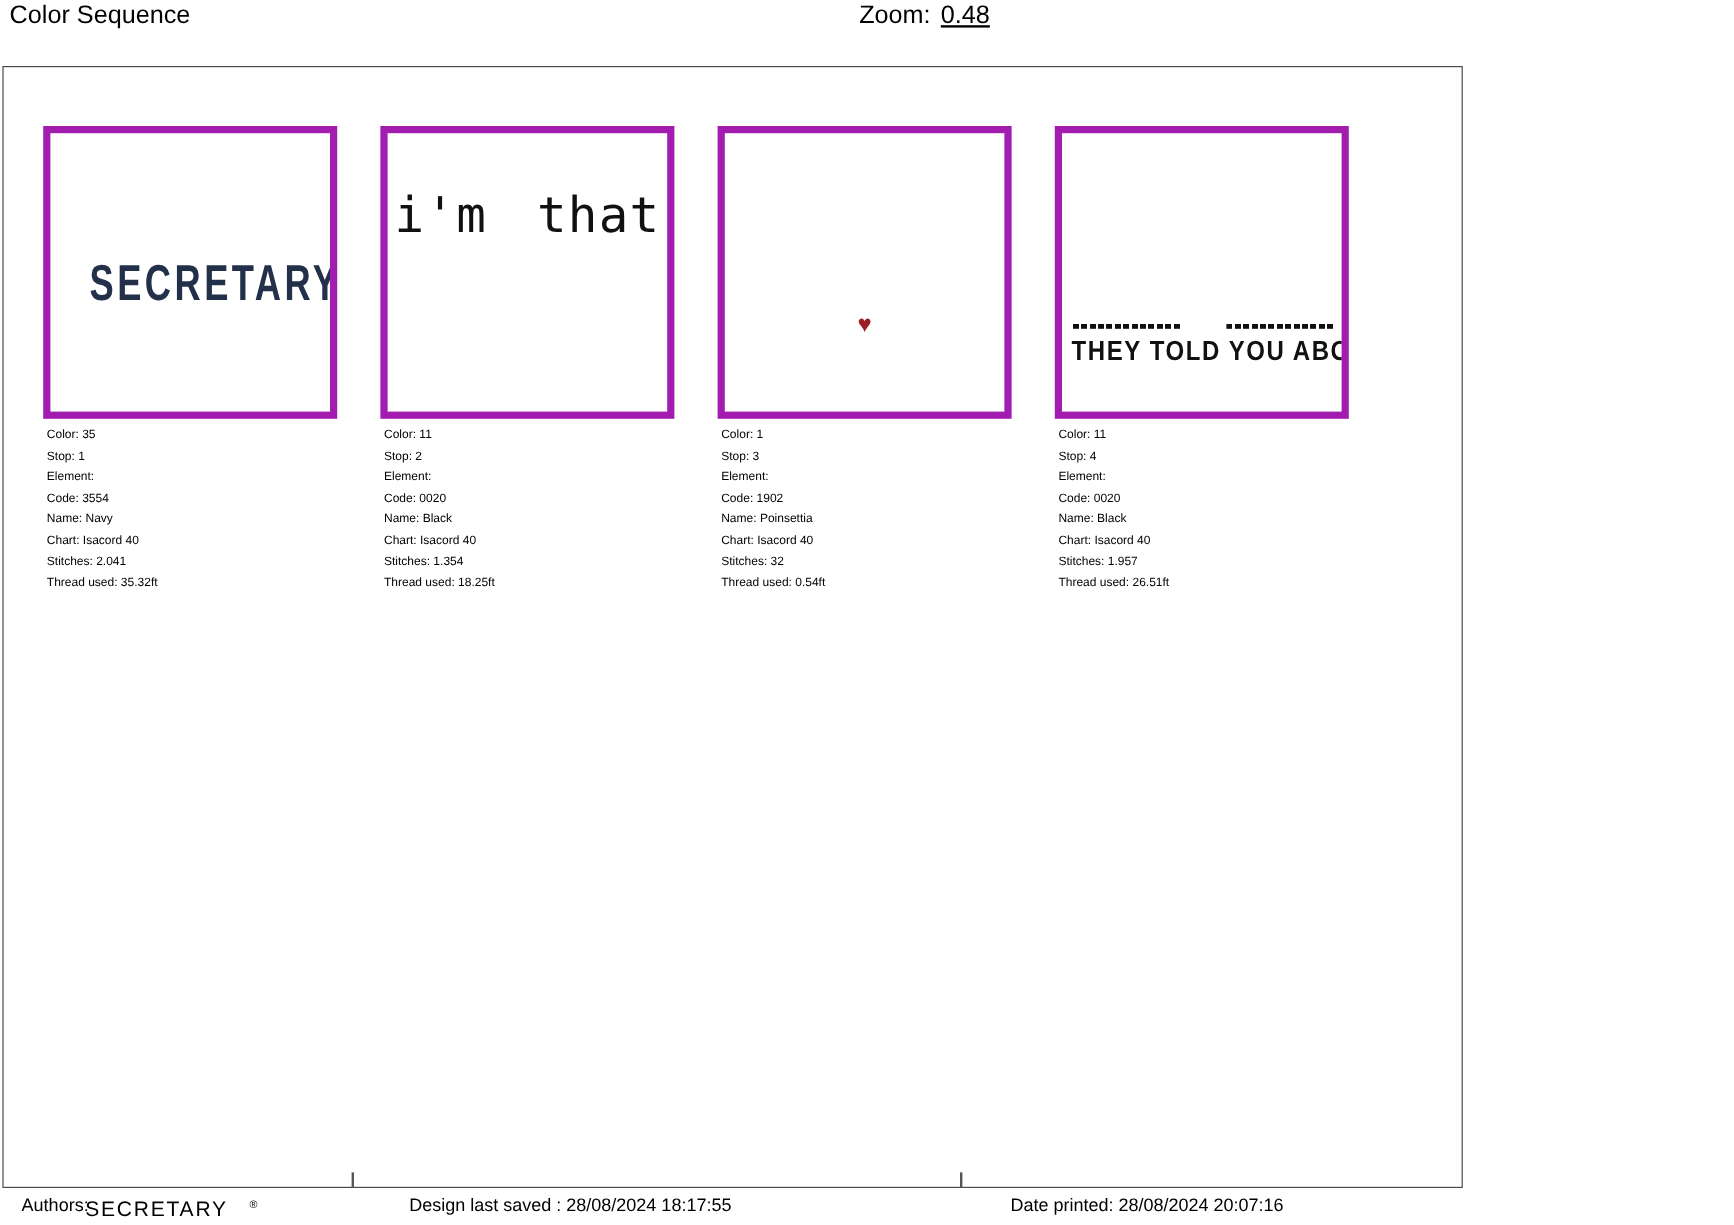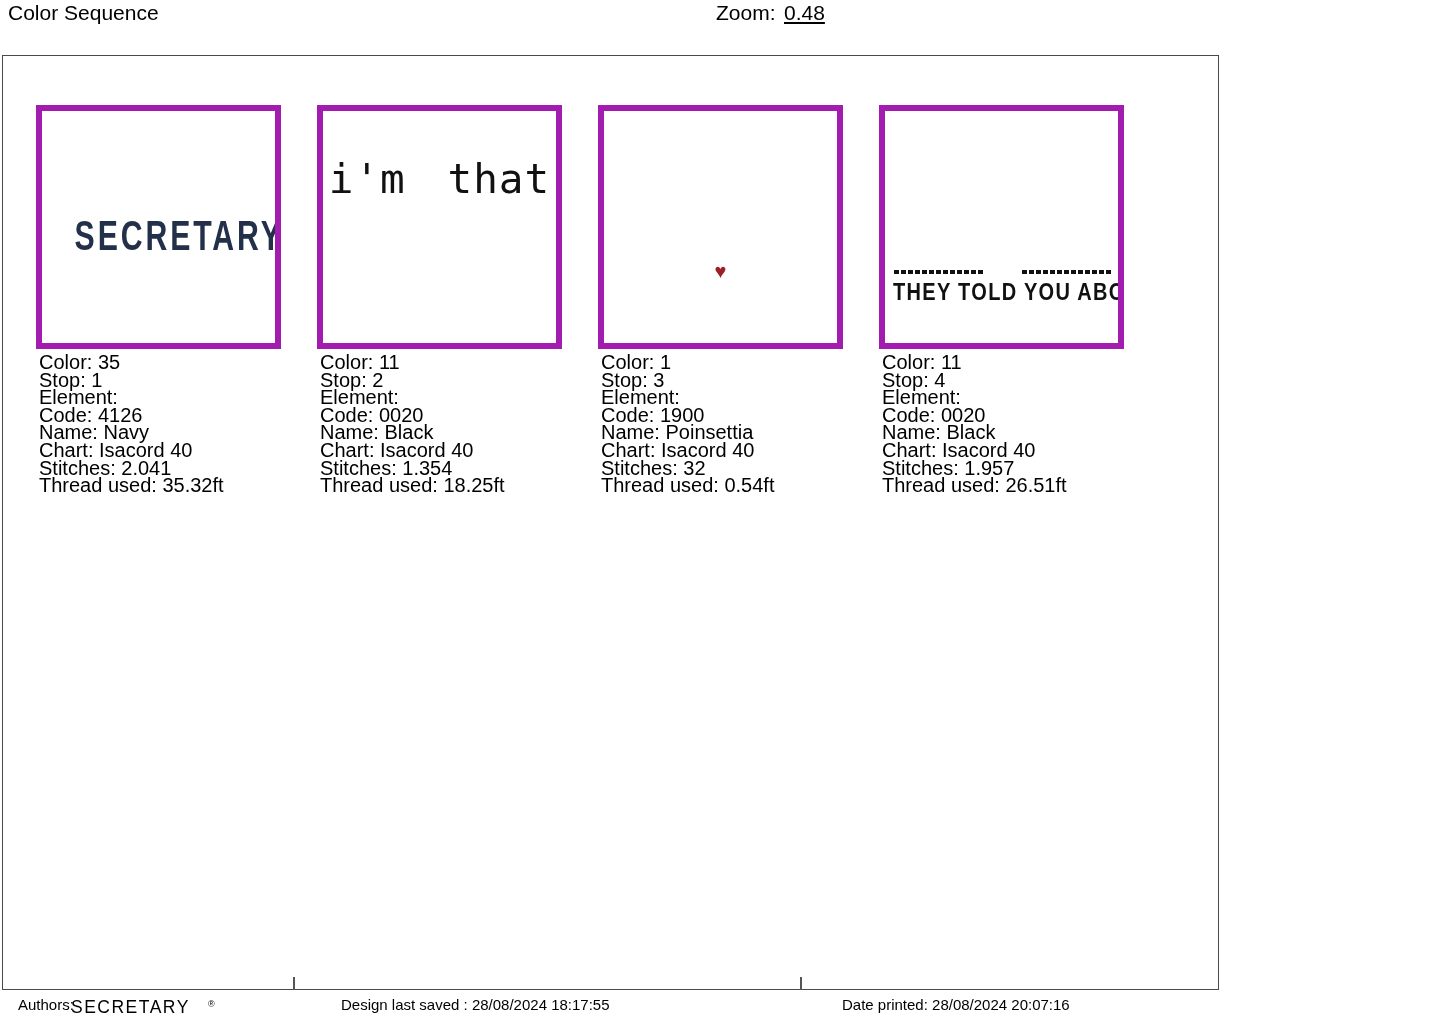--- a/index.html
+++ b/index.html
@@ -12,21 +12,21 @@
   .hdr-zoom-value{position:absolute;left:784px;top:1px;font-size:21px;text-decoration:underline;}
 
   
   .main-box{position:absolute;left:2px;right:3px;top:55px;bottom:31px;
             border:1.5px solid #4a4a4a;background:#fff;}
 
   .cards-row{position:absolute;left:33px;top:49px;display:flex;gap:36px;}
   .card{width:245px;}
   .preview{position:relative;width:245px;height:244px;border:6px solid #a21caf;
            background:#fff;box-sizing:border-box;overflow:hidden;}
-  .details{margin-top:5px;padding-left:3px;font-size:20px;line-height:17.6px;color:#000;}
+  .details{margin-top:5px;padding-left:3px;font-size:10px;line-height:17.6px;color:#000;}
   .drow span{white-space:pre;}
 
   
   .pv-secretary{position:absolute;left:0;right:0;top:54%;
                 transform:translateY(-50%) scaleX(0.72);transform-origin:center;
                 text-align:center;font-weight:bold;font-size:42px;letter-spacing:4px;
                 white-space:nowrap;}
   
   .pv-imthat{position:absolute;left:0;right:0;top:44px;text-align:center;
              font-family:"DejaVu Sans Mono",monospace;font-size:41px;
@@ -69,21 +69,21 @@
     <div class="cards-row">
 
       <div class="card">
         <div class="preview">
           <div class="pv-secretary" style="color: rgb(35, 48, 73);">SECRETARY</div>
         </div>
         <div class="details">
           <div class="drow"><span>Color:</span> <span>35</span></div>
           <div class="drow"><span>Stop:</span> <span>1</span></div>
           <div class="drow"><span>Element:</span> <span></span></div>
-          <div class="drow"><span>Code:</span> <span>4126</span></div>
+          <div class="drow"><span>Code:</span> <span>3554</span></div>
           <div class="drow"><span>Name:</span> <span>Navy</span></div>
           <div class="drow"><span>Chart:</span> <span>Isacord 40</span></div>
           <div class="drow"><span>Stitches:</span> <span>2.041</span></div>
           <div class="drow"><span>Thread used:</span> <span>35.32ft</span></div>
         </div>
       </div>
 
       <div class="card">
         <div class="preview">
           <div class="pv-imthat" style="color: rgb(17, 17, 17);">i'm that</div>
@@ -101,21 +101,21 @@
       </div>
 
       <div class="card">
         <div class="preview">
           <div class="pv-heart" style="color: rgb(155, 32, 37);">♥</div>
         </div>
         <div class="details">
           <div class="drow"><span>Color:</span> <span>1</span></div>
           <div class="drow"><span>Stop:</span> <span>3</span></div>
           <div class="drow"><span>Element:</span> <span></span></div>
-          <div class="drow"><span>Code:</span> <span>1900</span></div>
+          <div class="drow"><span>Code:</span> <span>1902</span></div>
           <div class="drow"><span>Name:</span> <span>Poinsettia</span></div>
           <div class="drow"><span>Chart:</span> <span>Isacord 40</span></div>
           <div class="drow"><span>Stitches:</span> <span>32</span></div>
           <div class="drow"><span>Thread used:</span> <span>0.54ft</span></div>
         </div>
       </div>
 
       <div class="card">
         <div class="preview">
           <div class="pv-ttya" style="color:#111">

